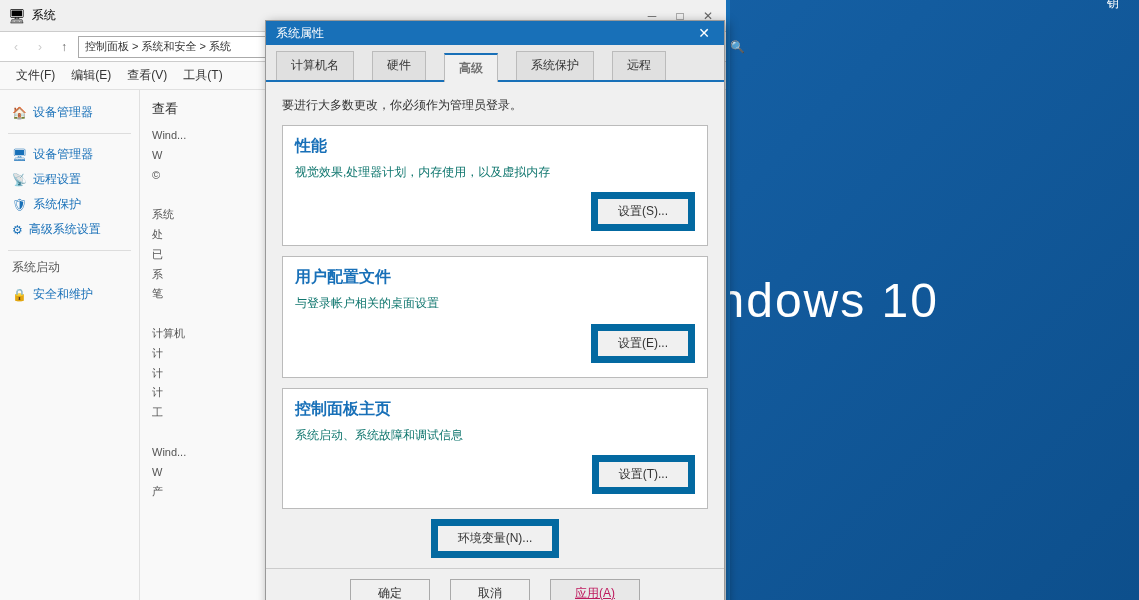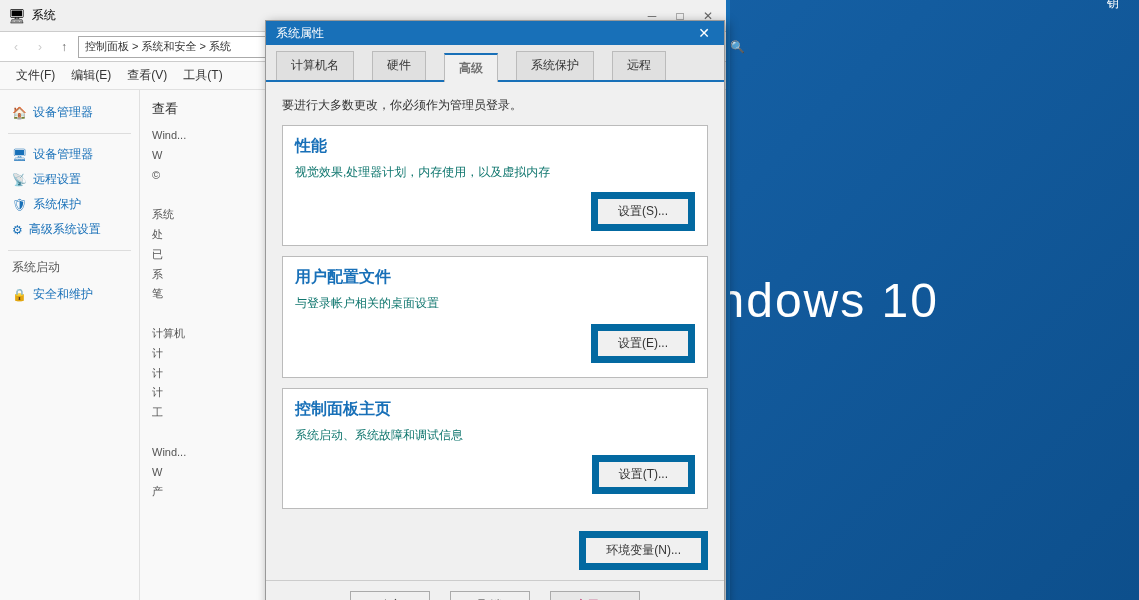--- a/index.html
+++ b/index.html
@@ -532,21 +532,21 @@
       <div class="dialog-section">
         <div class="section-title" style="color:#1870b8;">
           <span style="color:#1870b8;">控制面板主页</span>
         </div>
         <div class="section-desc">系统启动、系统故障和调试信息</div>
         <div class="section-btn-row">
           <button class="dialog-btn">设置(T)...</button>
         </div>
       </div>
 
-      <div style="display:flex; justify-content:flex-end; margin-top:12px;">
+      <div style="display:flex; justify-content:center; margin-top:0;">
         <button class="dialog-btn">环境变量(N)...</button>
       </div>
     </div>
 
     <div class="dialog-footer">
       <button class="footer-btn">确定</button>
       <button class="footer-btn">取消</button>
       <button class="footer-btn disabled">应用(A)</button>
     </div>
   </div>

